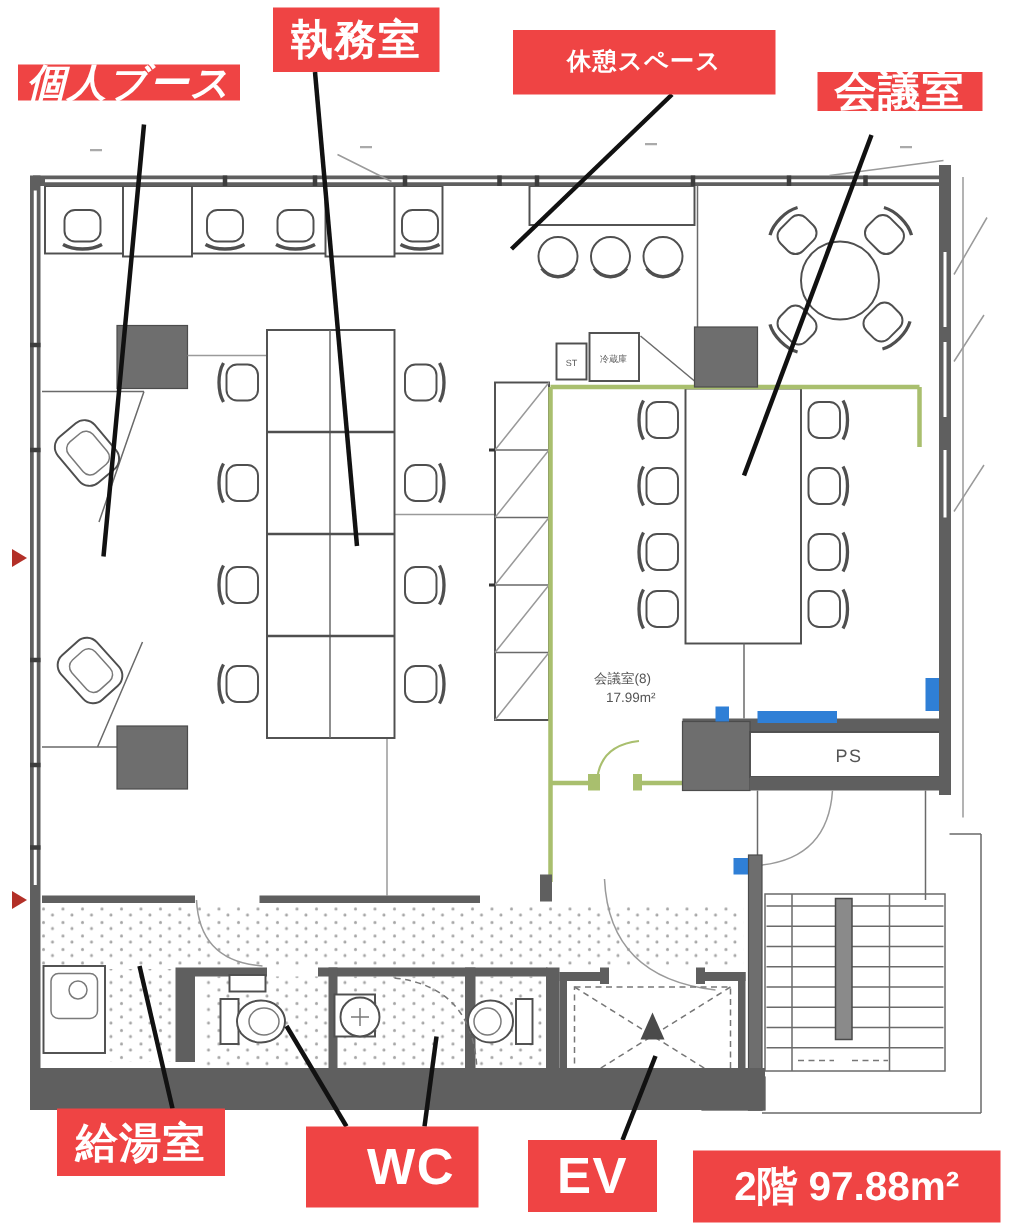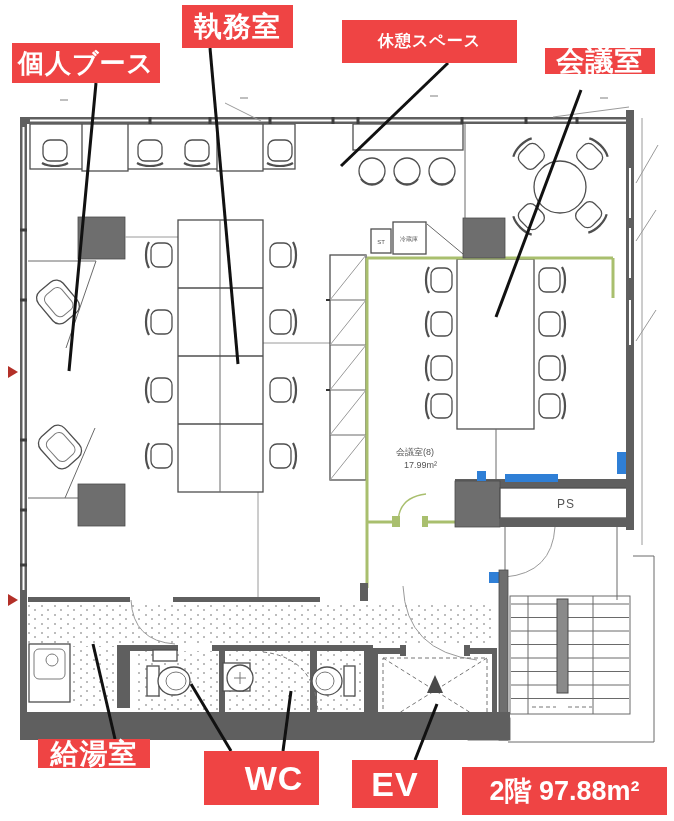--- a/index.html
+++ b/index.html
@@ -6,25 +6,25 @@
   .stage{
     position:relative;width:674px;height:821px;background:#ffffff;overflow:hidden;
     font-family:"Liberation Sans","DejaVu Sans",sans-serif;
   }
   .plan-svg{position:absolute;left:0;top:0;z-index:1;}
   .plan-label{
     position:absolute;z-index:3;background:#ef4444;color:#ffffff;
     display:flex;align-items:center;justify-content:center;
     font-weight:bold;letter-spacing:1px;white-space:nowrap;
   }
-  .lbl-personal{left:12px;top:43px;width:148px;height:40px;font-size:26px;}
+  .lbl-personal{left:12px;top:43px;width:148px;height:24px;font-size:26px;font-style:italic;}
   .lbl-office{left:182px;top:5px;width:111px;height:43px;font-size:28px;}
   .lbl-break{left:342px;top:20px;width:175px;height:43px;font-size:16px;}
   .lbl-meeting{left:545px;top:48px;width:110px;height:26px;font-size:28px;}
-  .lbl-kitchen{left:38px;top:739px;width:112px;height:29px;font-size:28px;}
+  .lbl-kitchen{left:38px;top:739px;width:112px;height:45px;font-size:28px;}
   .lbl-wc{left:204px;top:751px;width:90px;height:54px;font-size:34px;padding-left:25px;}
   .lbl-ev{left:352px;top:760px;width:86px;height:48px;font-size:34px;}
   .lbl-area{left:462px;top:767px;width:205px;height:48px;font-size:27px;letter-spacing:0;align-items:center;}
   
   .wall{fill:#5f5f5f;}
   .pillar{fill:#6e6e6e;stroke:#4c4c4c;stroke-width:0.8;}
   .thin{stroke:#6a6a6a;stroke-width:1;fill:none;}
   .lite{stroke:#9a9a9a;stroke-width:1;fill:none;}
   .furn{fill:#ffffff;stroke:#4f4f4f;stroke-width:1.3;}
   .furn-thin{fill:none;stroke:#7a7a7a;stroke-width:1;}

